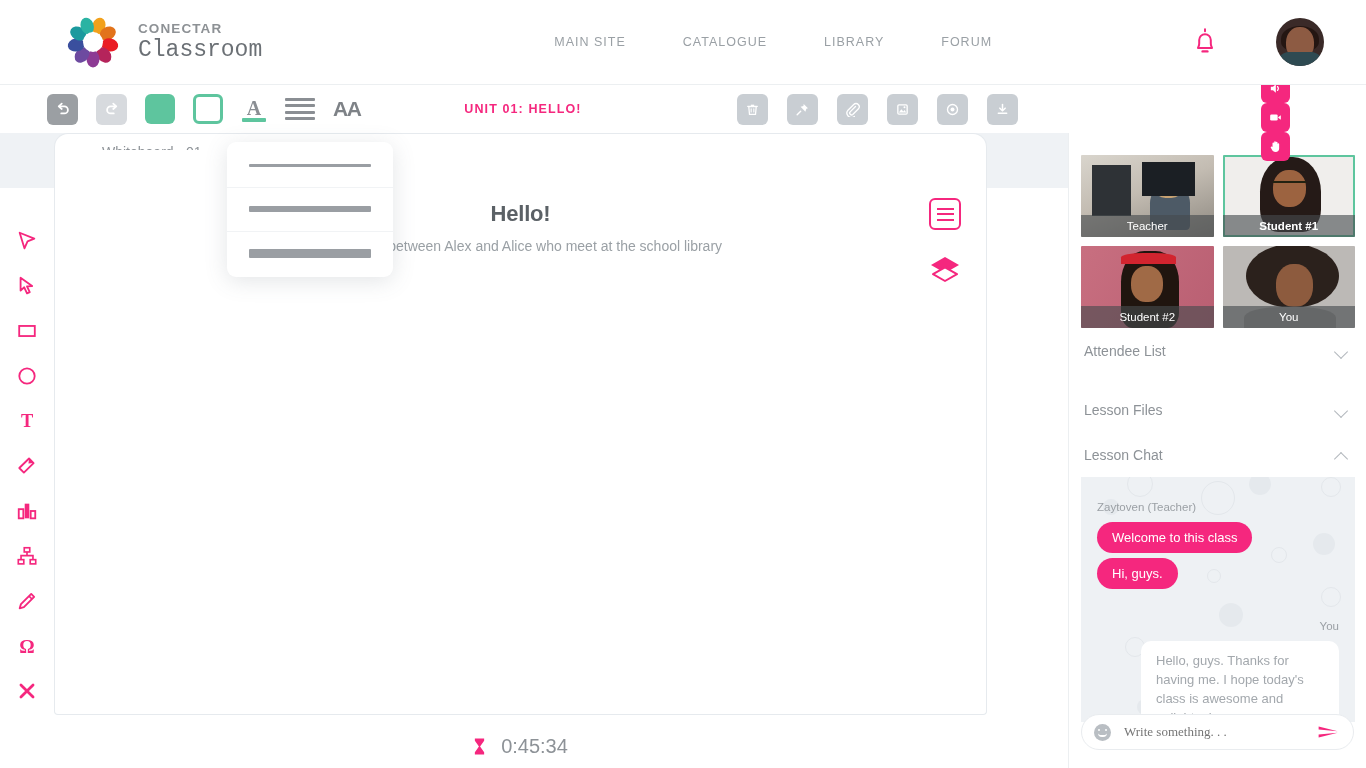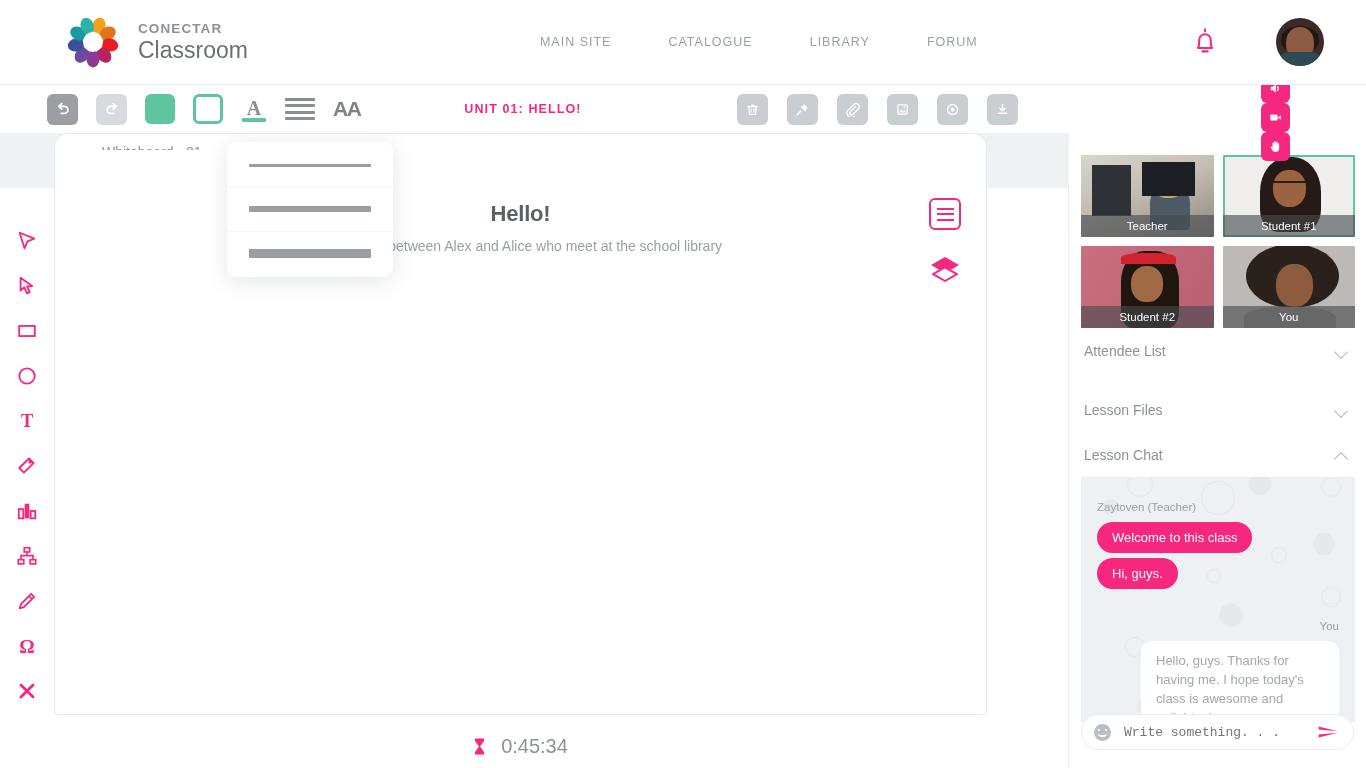--- a/index.html
+++ b/index.html
@@ -20,21 +20,21 @@
     position: relative; z-index: 30;
   }
   .brand { display: flex; align-items: center; margin-left: 66px; }
   .logo { width: 54px; height: 54px; position: relative; flex: none; }
   .brand-text { margin-left: 18px; line-height: 1.05; }
   .brand-top {
     font-size: 13.5px; letter-spacing: 1.1px; color: #8d9195;
     font-weight: 700;
   }
   .brand-bottom {
-    font-size: 23px; color: #6b7075; font-weight: 400; margin-top: 2px;
+    font-size: 23px; color: #6b7075; font-weight: 400; margin-top: 2px; font-family: Liberation Mono, monospace;
   }
   .nav { display: flex; align-items: flex-start; margin-left: 292px; gap: 57px; }
   .nav a {
     font-size: 12.5px; letter-spacing: 1.0px; color: #9aa0a5;
     text-decoration: none; font-weight: 500;
   }
   .header-right {
     margin-left: auto; margin-right: 42px;
     display: flex; align-items: center; gap: 58px;
   }
@@ -194,21 +194,21 @@
     border-left: 1px solid #eceff1;
     padding: 22px 12px 0 12px;
   }
   .tiles {
     display: grid; grid-template-columns: 1fr 1fr; gap: 9px;
     width: 274px; margin: 0 auto;
   }
   .tile {
     position: relative; height: 82px; overflow: hidden; border-radius: 1px;
   }
-  .tile.active { outline: 2px solid #5ec59e; outline-offset: -2px; }
+  .tile.active { outline: 2px solid #5ec59e; outline-offset: -2px; font-weight: bold; }
   .tile-name {
     position: absolute; left: 0; right: 0; bottom: 0; height: 22px;
     background: rgba(70,74,78,0.62);
     color: #fff; font-size: 11.5px;
     display: flex; align-items: center; justify-content: center;
   }
   .t1 { background: linear-gradient(160deg,#d9d5cd 0%,#c3bcb2 45%,#8d8880 100%); }
   .t1::before { content:""; position:absolute; left:8%; top:12%; width:30%; height:62%;
     background:#2e3236; }
   .t1::after { content:""; position:absolute; left:46%; top:8%; width:40%; height:42%;
@@ -298,21 +298,21 @@
     border-radius:50%; background:#fff;
   }
   .emoji::before { left: 4px; } .emoji::after { right: 4px; }
   .emoji i {
     position:absolute; left: 4px; right: 4px; bottom: 4px; height: 4px;
     border-bottom: 2px solid #fff; border-radius: 0 0 6px 6px;
   }
   .chat-placeholder {
     margin-left: 13px; font-size: 13px; color: #bcc1c6; flex: 1;
     border: none; outline: none; background: transparent;
-    font-family: Liberation Mono, monospace;
+    font-family: Liberation Serif, serif;
   }
   .send { width: 22px; height: 18px; flex: none; }
 
   
   .dropdown {
     position: absolute; left: 227px; top: 142px;
     width: 166px; height: 135px;
     background: #ffffff; border-radius: 9px;
     box-shadow: 0 4px 22px rgba(90,100,110,0.17);
     z-index: 60;

